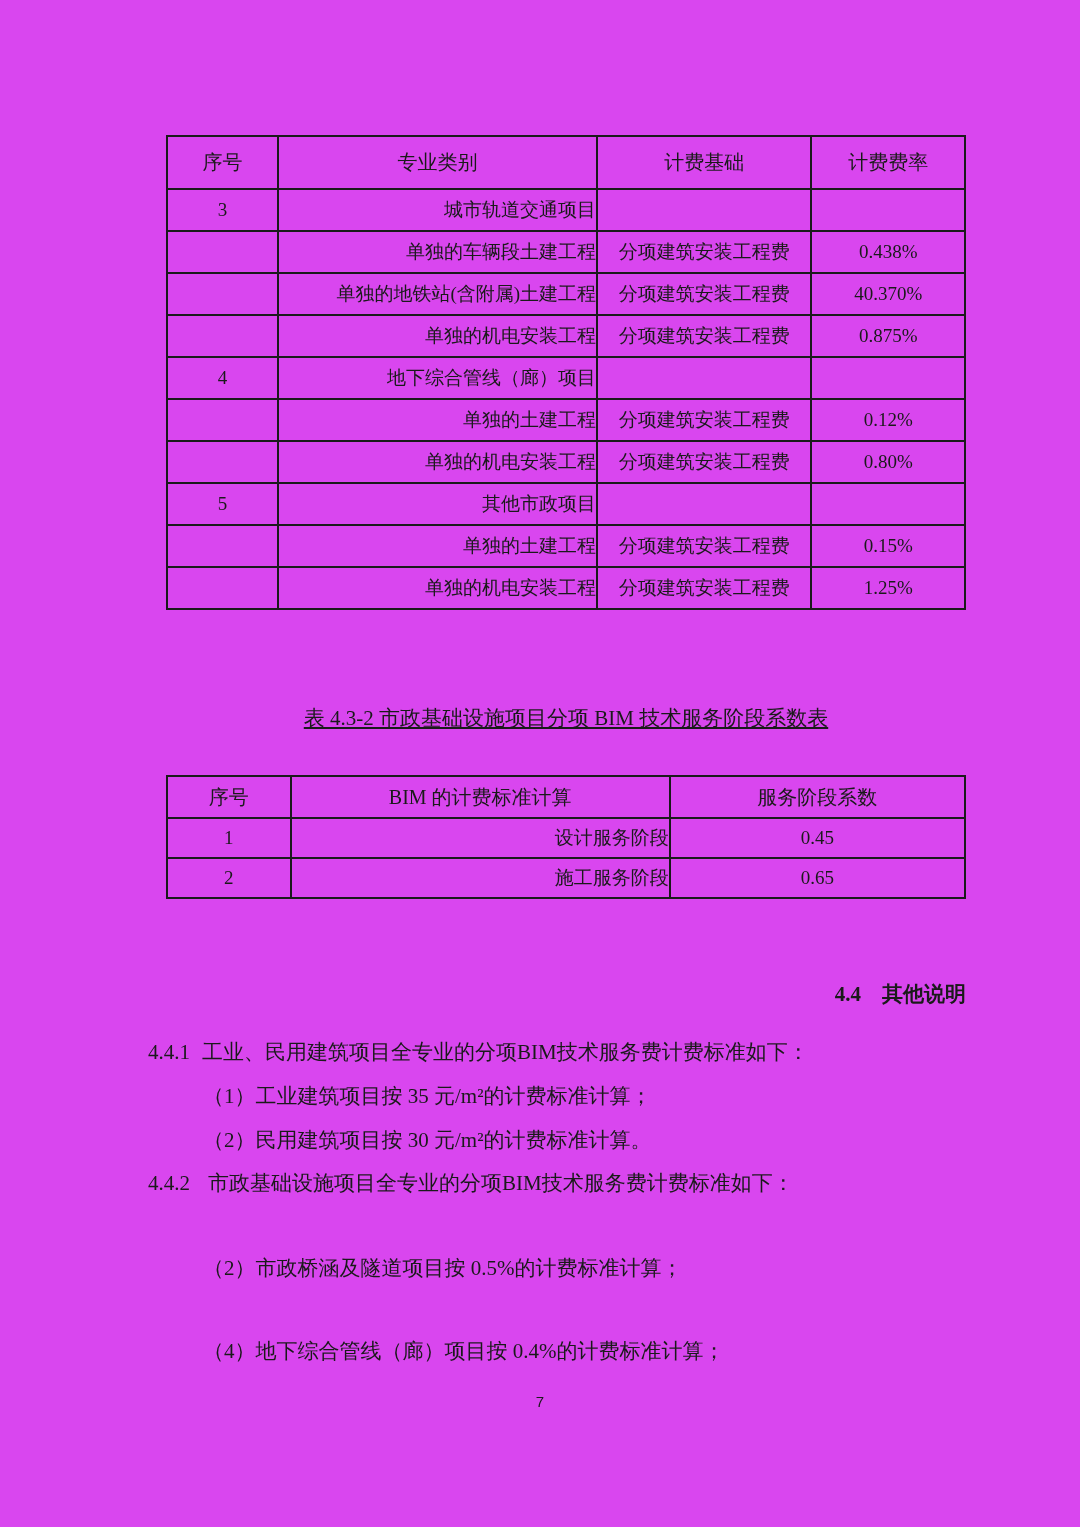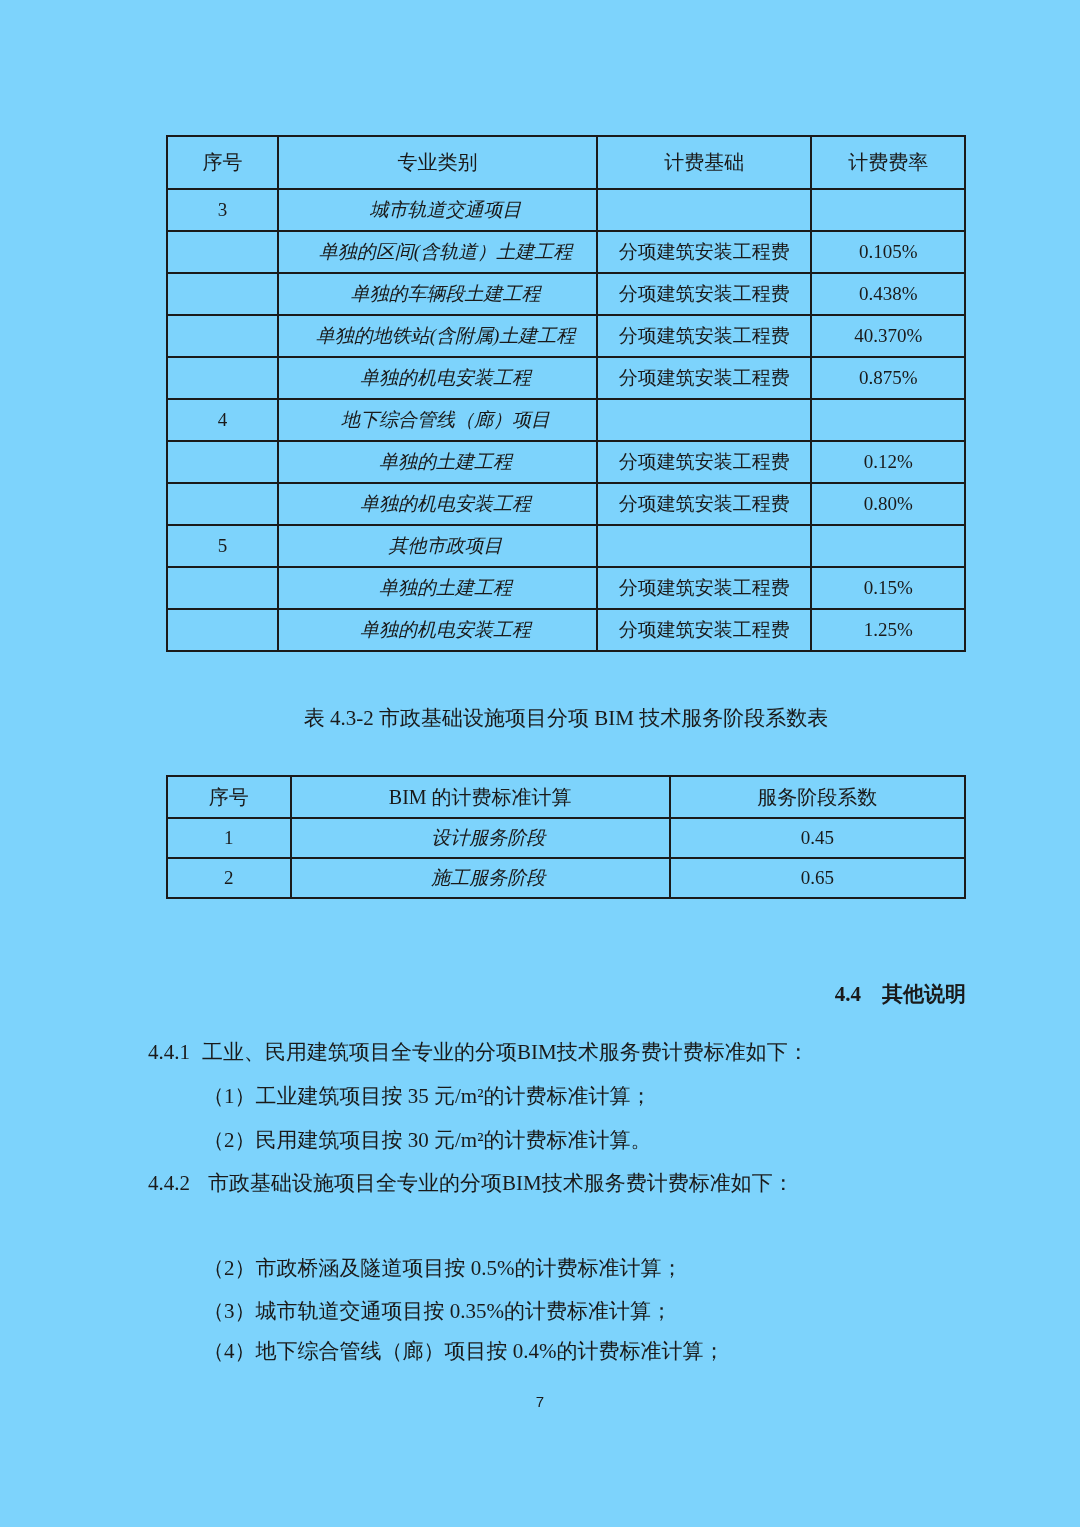--- a/index.html
+++ b/index.html
@@ -2,21 +2,21 @@
 <html><head>
 <meta charset="utf-8">
 <style>
   * { margin: 0; padding: 0; box-sizing: border-box; }
   html, body { background: #e8e8e8; }
   .page {
     position: relative;
     width: 1080px;
     height: 1527px;
     margin: 0 auto;
-    background: #7dd3fc;
+    background: #d946ef;
     color: #1a1a1a;
     font-family: "Liberation Serif", "DejaVu Serif", serif;
     overflow: hidden;
   }
   table {
     border-collapse: collapse;
     table-layout: fixed;
     position: absolute;
     left: 166px;
     width: 800px;
@@ -30,28 +30,29 @@
     text-align: center;
     overflow: hidden;
     white-space: nowrap;
   }
   .table1 { top: 135px; }
   .table1 th { height: 53px; font-size: 20px; }
   .table1 td { height: 42px; }
   .table2 { top: 775px; }
   .table2 th { height: 42px; font-size: 20px; }
   .table2 td { height: 40px; }
-  td.cat, td.stage { text-align: center; padding-left: 16px; font-style: italic; }
+  td.cat, td.stage { text-align: right; padding-left: 16px; }
   .caption {
     position: absolute;
     left: 166px;
     width: 800px;
     top: 704px;
     text-align: center;
     font-size: 21px;
+    text-decoration: underline;
   }
   .sec-heading {
     position: absolute;
     left: 166px;
     width: 800px;
     top: 980px;
     text-align: right;
     font-size: 21px;
     font-weight: bold;
   }
@@ -100,26 +101,20 @@
       <th>计费费率</th>
     </tr>
     <tr>
       <td>3</td>
       <td class="cat">城市轨道交通项目</td>
       <td></td>
       <td></td>
     </tr>
     <tr>
       <td></td>
-      <td class="cat">单独的区间(含轨道）土建工程</td>
-      <td>分项建筑安装工程费</td>
-      <td>0.105%</td>
-    </tr>
-    <tr>
-      <td></td>
       <td class="cat">单独的车辆段土建工程</td>
       <td>分项建筑安装工程费</td>
       <td>0.438%</td>
     </tr>
     <tr>
       <td></td>
       <td class="cat">单独的地铁站(含附属)土建工程</td>
       <td>分项建筑安装工程费</td>
       <td>40.370%</td>
     </tr>
@@ -200,18 +195,17 @@
   <div class="para" style="top:1038px">
     <span class="lbl">4.4.1</span><span>工业、民用建筑项目全专业的分项BIM技术服务费计费标准如下：</span>
   </div>
   <div class="sub-item" style="top:1082px">（1）工业建筑项目按 35 元/m²的计费标准计算；</div>
   <div class="sub-item" style="top:1126px">（2）民用建筑项目按 30 元/m²的计费标准计算。</div>
 
   <div class="para" style="top:1169px">
     <span class="lbl" style="margin-right:18px">4.4.2</span><span>市政基础设施项目全专业的分项BIM技术服务费计费标准如下：</span>
   </div>
   <div class="sub-item" style="top:1254px">（2）市政桥涵及隧道项目按 0.5%的计费标准计算；</div>
-  <div class="sub-item" style="top:1297px">（3）城市轨道交通项目按 0.35%的计费标准计算；</div>
   <div class="sub-item" style="top:1337px">（4）地下综合管线（廊）项目按 0.4%的计费标准计算；</div>
 
   <div class="page-number">7</div>
 
 </div>
 
 </body></html>

